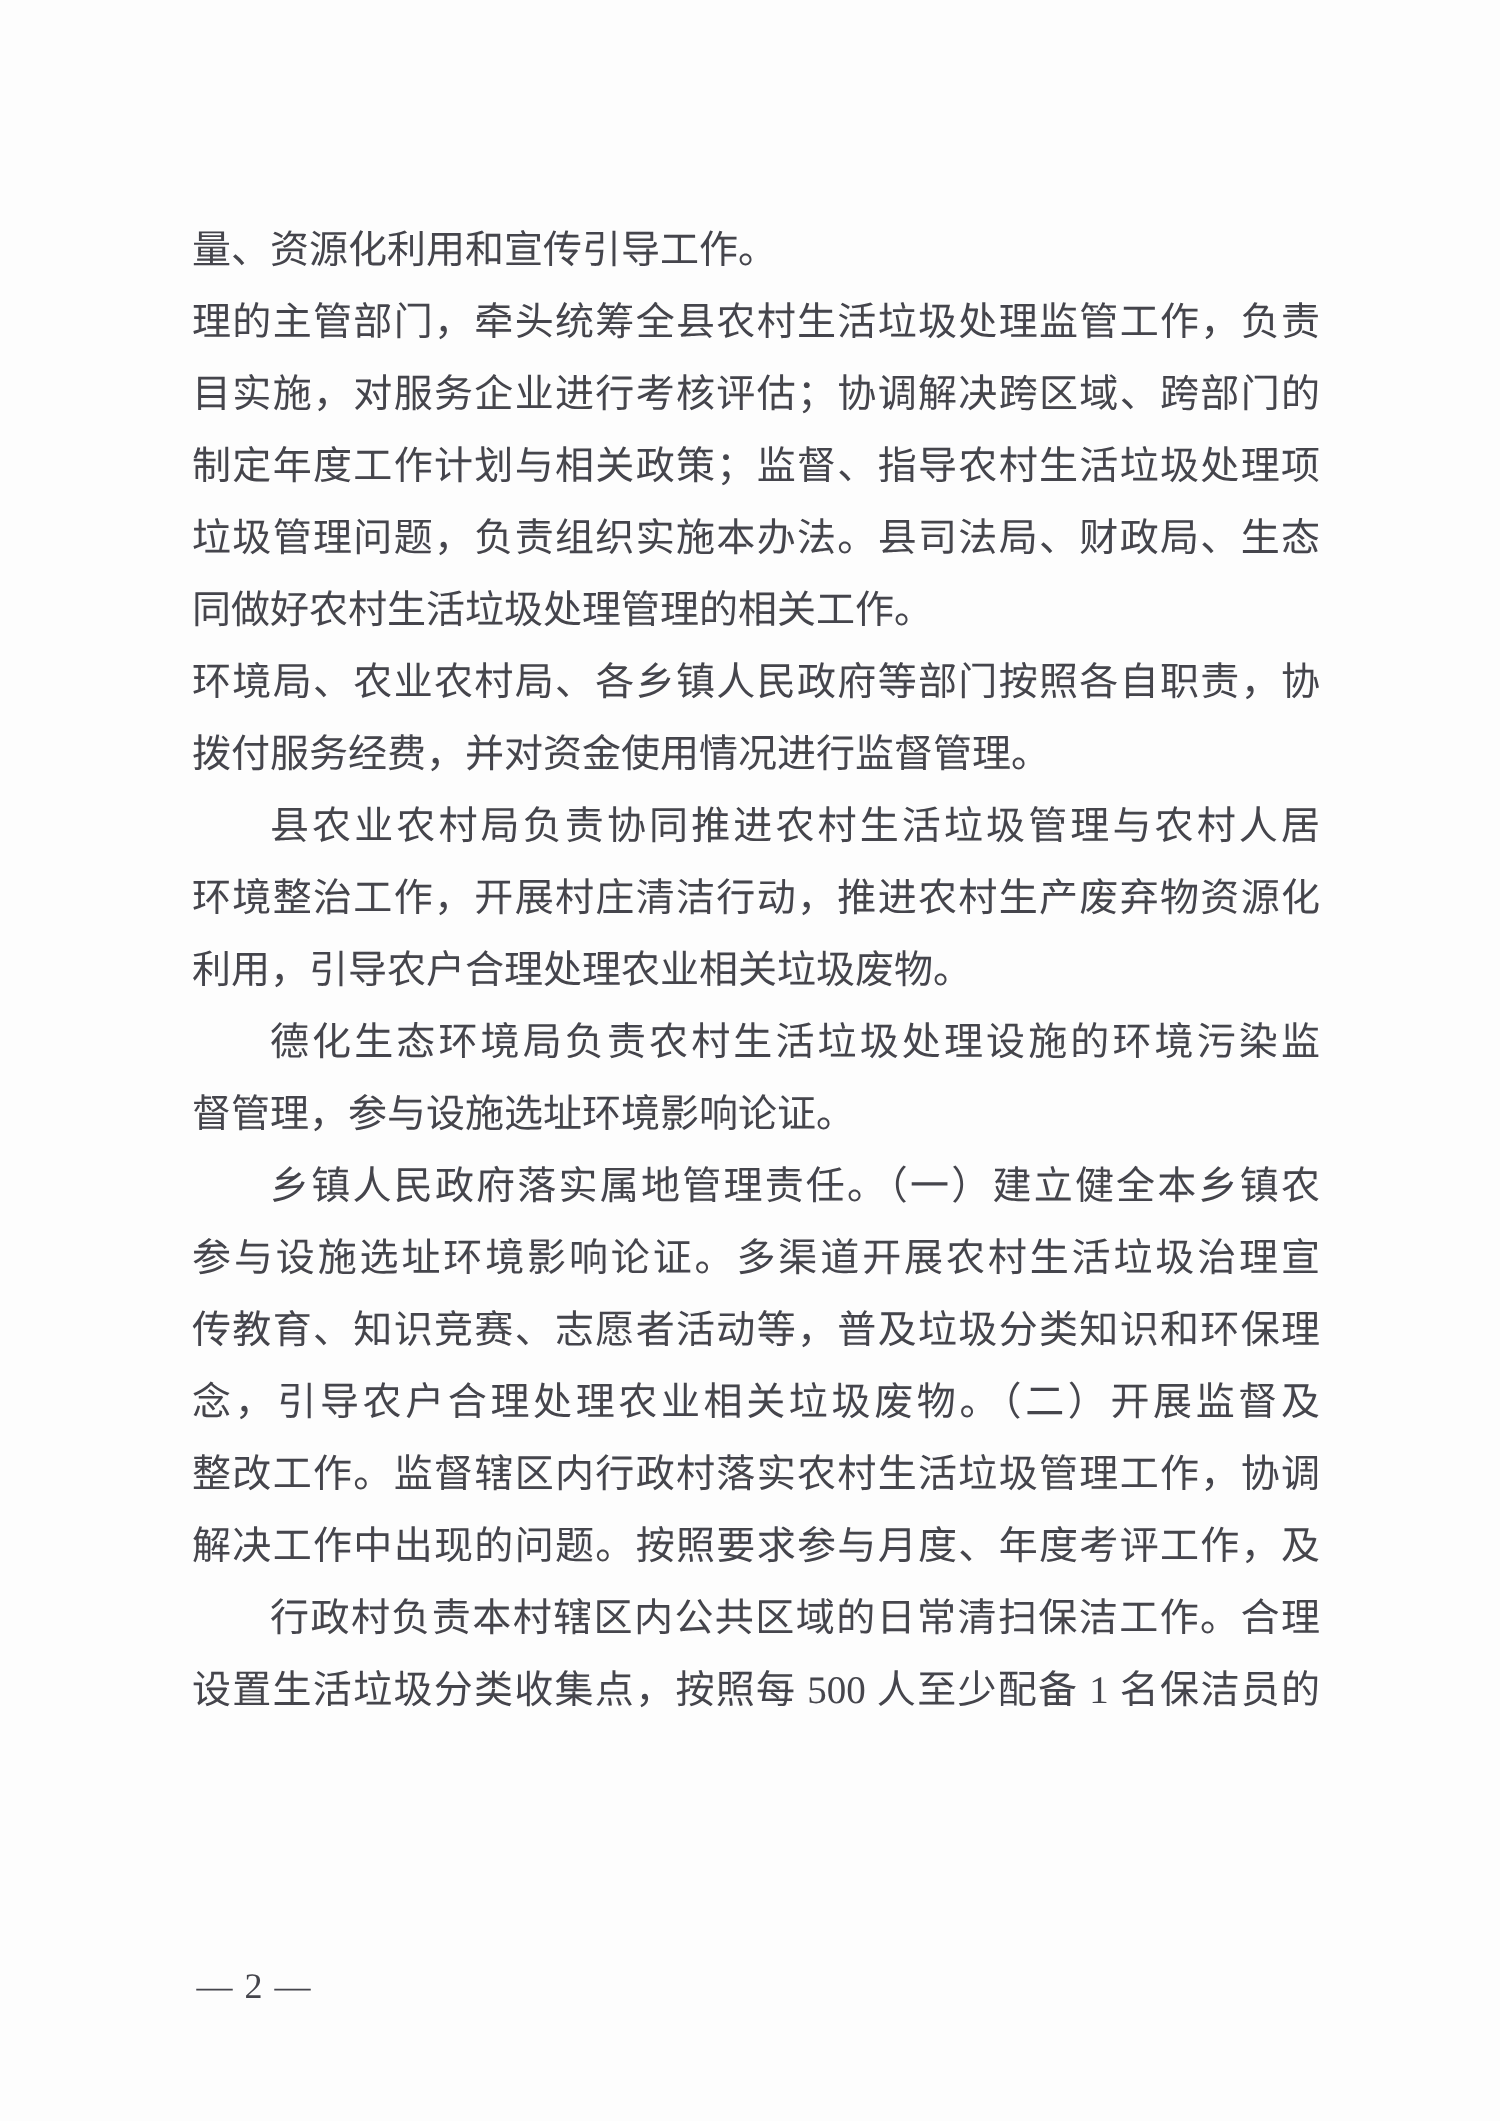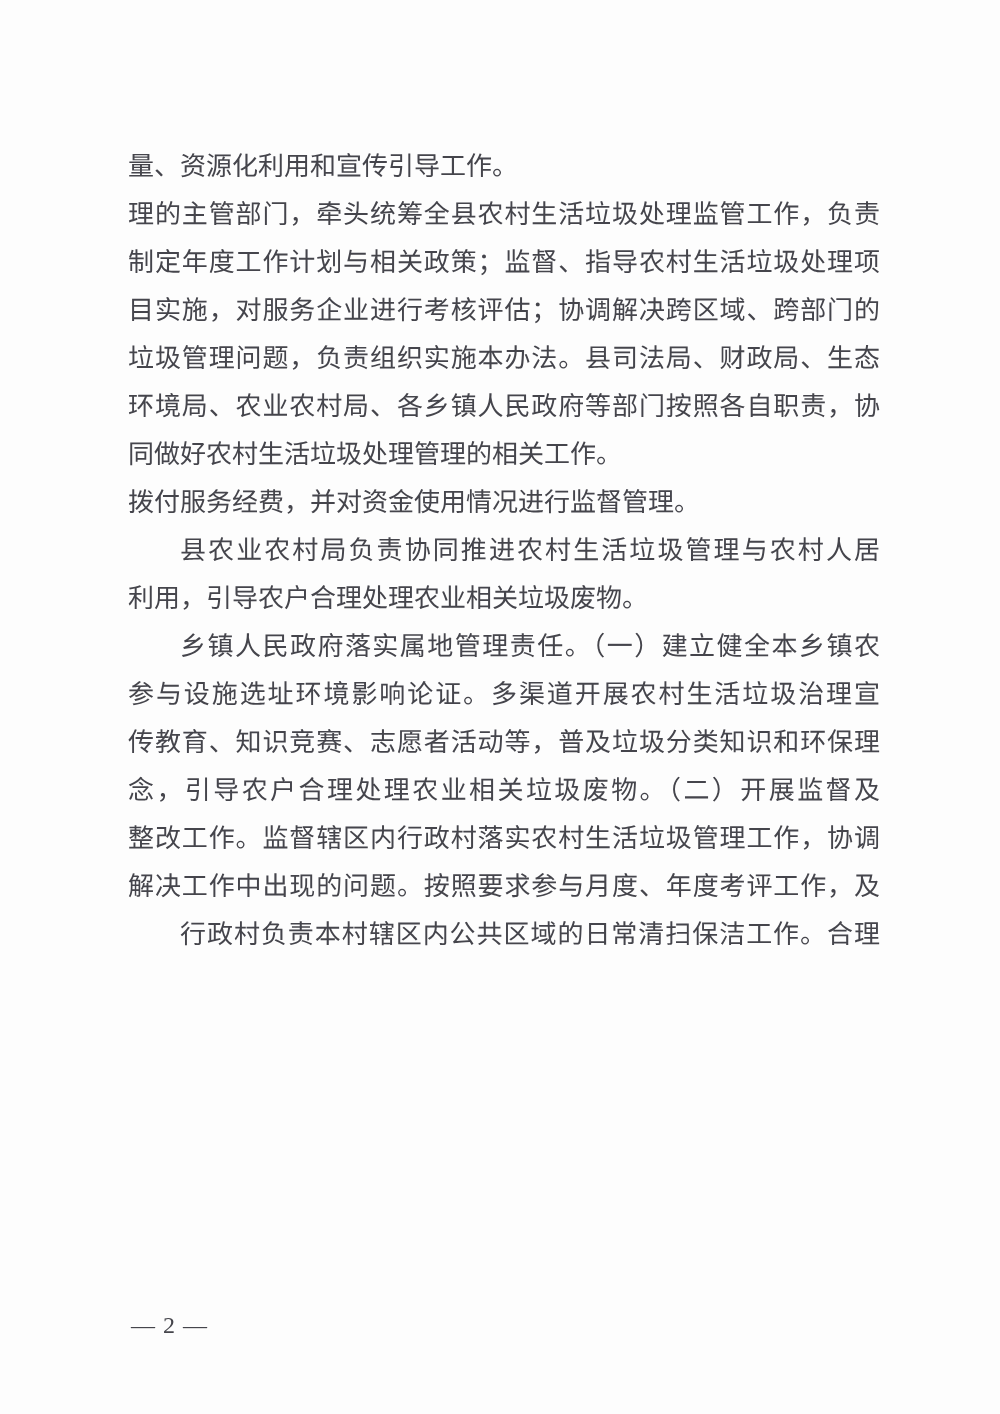--- a/index.html
+++ b/index.html
@@ -64,39 +64,45 @@
 </head>
 <body>
 
 <div class="page" style="background: rgb(253, 253, 253);">
   <div class="text-block" id="text-block">
       <div class="paragraph">
         <div class="line flush-left">量、资源化利用和宣传引导工作。</div>
       </div>
       <div class="paragraph">
         <div class="line">理的主管部门，牵头统筹全县农村生活垃圾处理监管工作，负责</div>
+        <div class="line">目实施，对服务企业进行考核评估；协调解决跨区域、跨部门的</div>
         <div class="line">制定年度工作计划与相关政策；监督、指导农村生活垃圾处理项</div>
-        <div class="line">目实施，对服务企业进行考核评估；协调解决跨区域、跨部门的</div>
         <div class="line">垃圾管理问题，负责组织实施本办法。县司法局、财政局、生态</div>
+        <div class="line flush-left">同做好农村生活垃圾处理管理的相关工作。</div>
         <div class="line">环境局、农业农村局、各乡镇人民政府等部门按照各自职责，协</div>
-        <div class="line flush-left">同做好农村生活垃圾处理管理的相关工作。</div>
       </div>
       <div class="paragraph">
         <div class="line flush-left">拨付服务经费，并对资金使用情况进行监督管理。</div>
       </div>
       <div class="paragraph">
         <div class="line indent">县农业农村局负责协同推进农村生活垃圾管理与农村人居</div>
+        <div class="line">环境整治工作，开展村庄清洁行动，推进农村生产废弃物资源化</div>
         <div class="line flush-left">利用，引导农户合理处理农业相关垃圾废物。</div>
+      </div>
+      <div class="paragraph">
+        <div class="line indent">德化生态环境局负责农村生活垃圾处理设施的环境污染监</div>
+        <div class="line flush-left">督管理，参与设施选址环境影响论证。</div>
       </div>
       <div class="paragraph">
         <div class="line indent">乡镇人民政府落实属地管理责任。（一）建立健全本乡镇农</div>
         <div class="line">参与设施选址环境影响论证。多渠道开展农村生活垃圾治理宣</div>
         <div class="line">传教育、知识竞赛、志愿者活动等，普及垃圾分类知识和环保理</div>
         <div class="line">念，引导农户合理处理农业相关垃圾废物。（二）开展监督及</div>
         <div class="line">整改工作。监督辖区内行政村落实农村生活垃圾管理工作，协调</div>
         <div class="line">解决工作中出现的问题。按照要求参与月度、年度考评工作，及</div>
       </div>
       <div class="paragraph">
         <div class="line indent">行政村负责本村辖区内公共区域的日常清扫保洁工作。合理</div>
+        <div class="line">设置生活垃圾分类收集点，按照每 500 人至少配备 1 名保洁员的</div>
       </div>
     </div>
   <div class="page-footer">— 2 —</div>
 </div>
 
 </body></html>

